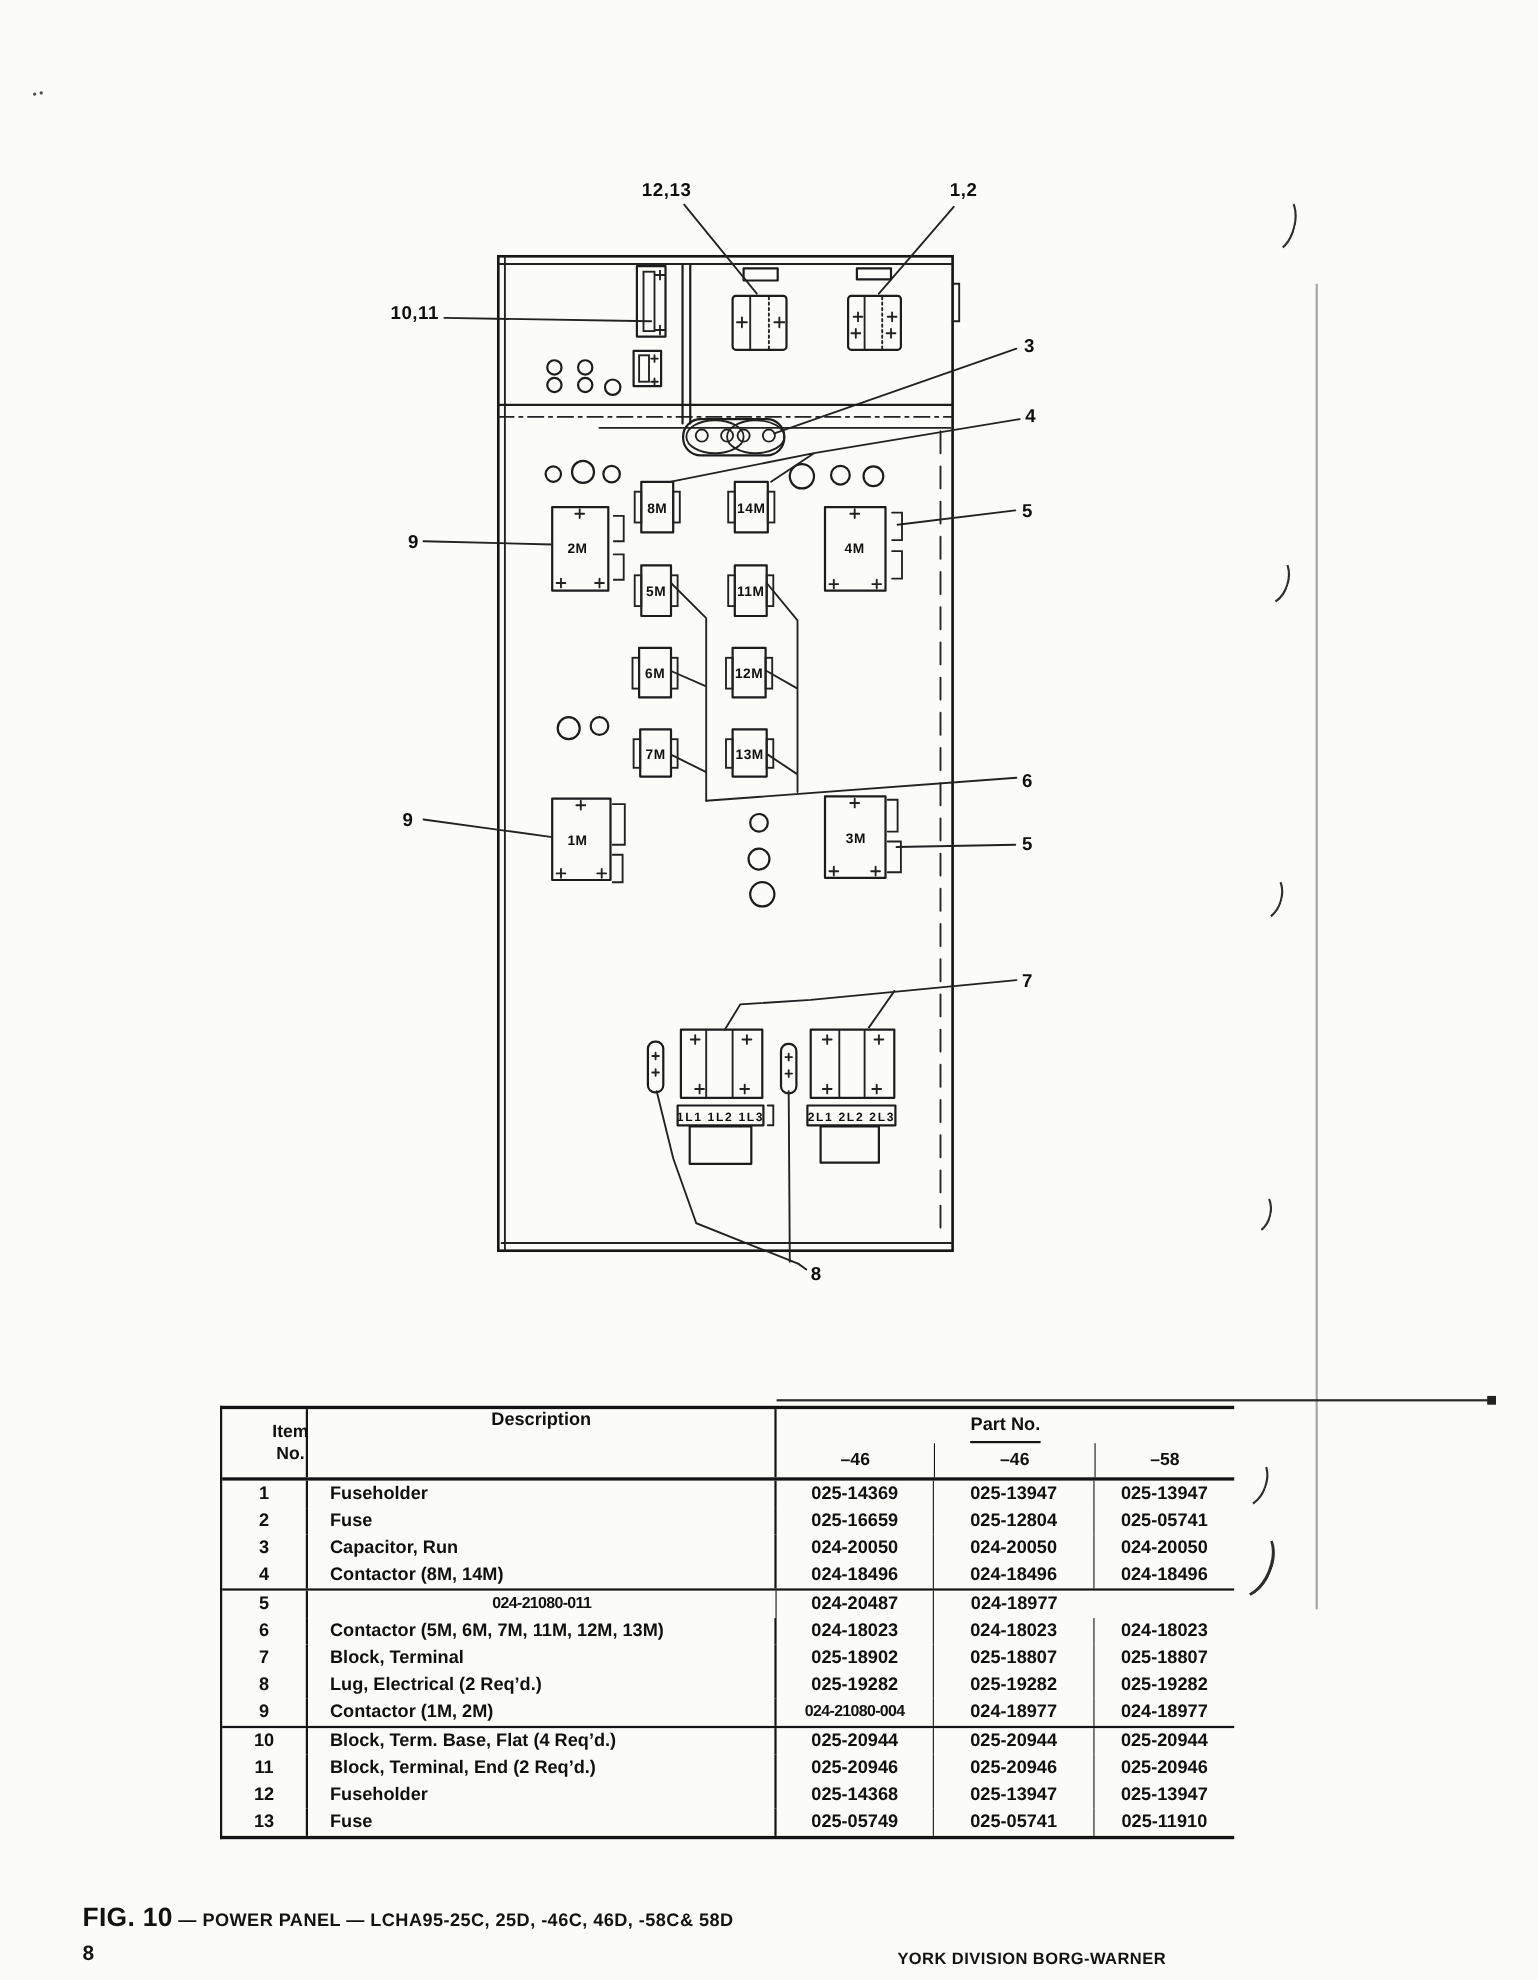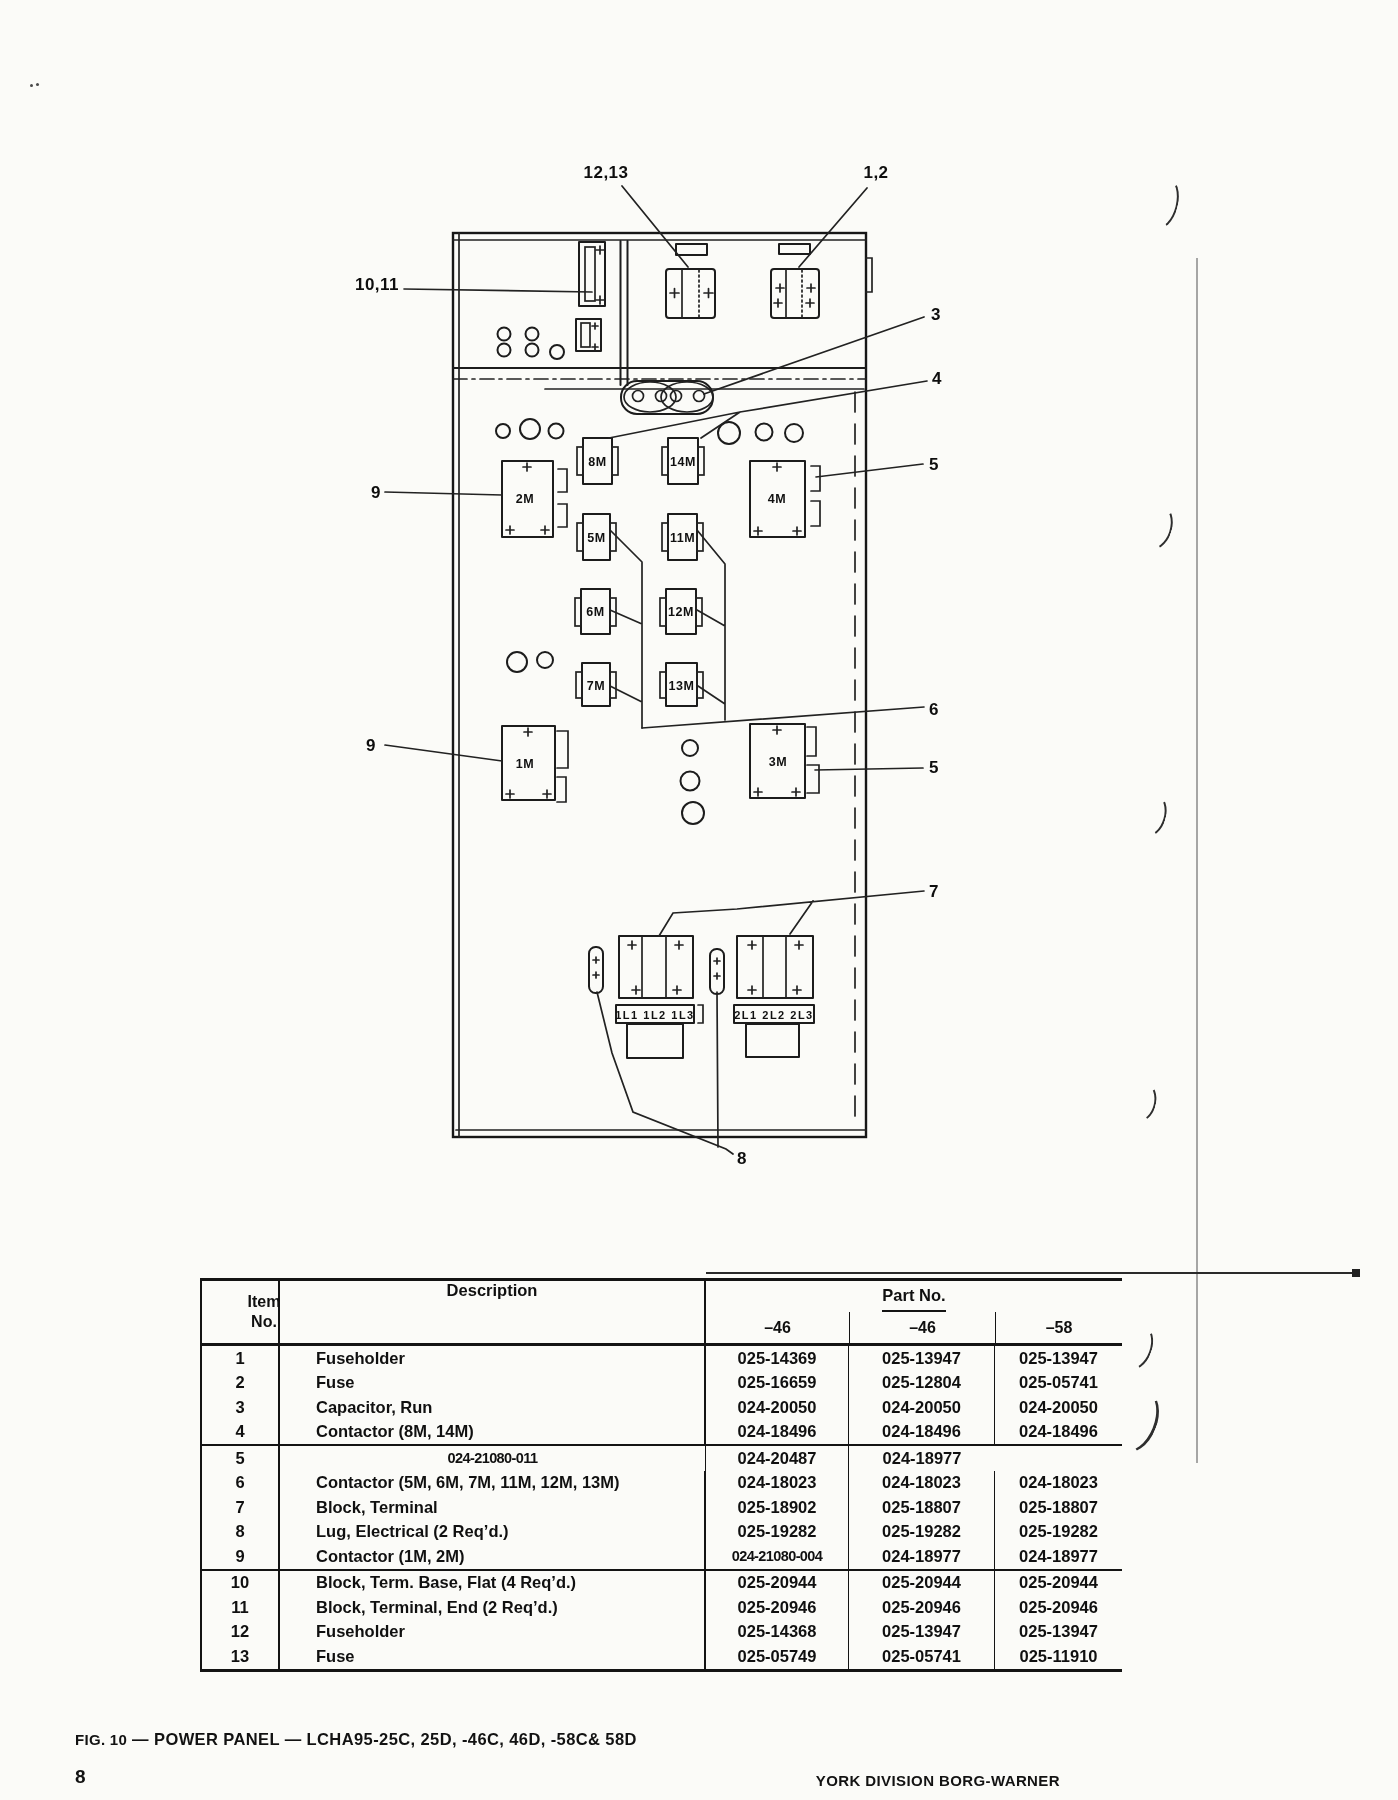--- a/index.html
+++ b/index.html
@@ -31,31 +31,31 @@
   .h-item{border-right:2px solid #141414;display:flex;flex-direction:column;align-items:center;justify-content:center;line-height:1.25;font-size:16px;padding-left:48px;}
   .h-desc{border-right:2px solid #141414;display:flex;align-items:flex-start;justify-content:center;font-size:16.5px;}
   .h-part{display:flex;flex-direction:column;align-items:center;}
   .h-part-title{height:29px;display:flex;align-items:center;justify-content:center;border-bottom:2px solid #141414;font-size:16.5px;}
   .h-part-cols{flex:1;display:grid;grid-template-columns:143px 146px 127px;}
   .h-part-cols span{display:flex;align-items:center;justify-content:center;font-size:16px;}
   .h-c46,.h-c58{border-left:1.6px solid #141414;}
   .trow{display:grid;grid-template-columns:78px 426px 143px 146px 127px;height:24.5px;align-items:center;}
   .trow.group{border-top:2.5px solid #141414;}
   .c-item{text-align:center;border-right:2px solid #141414;align-self:stretch;display:flex;align-items:center;justify-content:center;}
-  .c-desc{padding-left:20px;border-right:2px solid #141414;align-self:stretch;display:flex;align-items:center;white-space:nowrap;margin-left:16px;}
+  .c-desc{padding-left:20px;border-right:2px solid #141414;align-self:stretch;display:flex;align-items:center;white-space:nowrap;}
   .c-p{ text-align:center;align-self:stretch;display:flex;align-items:center;justify-content:center;}
   .p25,.p46{border-right:1.6px solid #141414;}
   .narrow{font-size:14.5px;letter-spacing:-.6px;font-weight:700;}
 
   .artifact-line{position:absolute;left:504px;top:-9px;width:652px;height:2px;background:#2a2a2a;}
   .artifact-line::after{content:"";position:absolute;right:-2px;top:-3px;width:8px;height:8px;background:#222;}
 
   
   .caption{position:absolute;left:75px;top:1730px;white-space:nowrap;}
-  .caption .fig{font-size:15px;font-weight:700;letter-spacing:.3px;text-align:right;}
+  .caption .fig{font-size:24px;font-weight:700;letter-spacing:.3px;text-align:right;}
   .caption .rest{font-size:16.5px;font-weight:600;letter-spacing:.4px;}
   .page-num{position:absolute;left:75px;top:1766px;font-size:19px;font-weight:700;}
   .footer-right{position:absolute;right:338px;top:1772px;font-size:15px;font-weight:600;letter-spacing:.4px;white-space:nowrap;}
 
   
   .arc{position:absolute;border:2.5px solid transparent;border-right-color:#2e2e2e;border-radius:50%;}
   .arc1{left:1146px;top:176px;width:28px;height:50px;transform:rotate(14deg);}
   .arc2{left:1138px;top:503px;width:30px;height:44px;transform:rotate(18deg);}
   .arc3{left:1136px;top:793px;width:26px;height:40px;transform:rotate(16deg);}
   .arc4{left:1128px;top:1082px;width:24px;height:36px;transform:rotate(14deg);}

